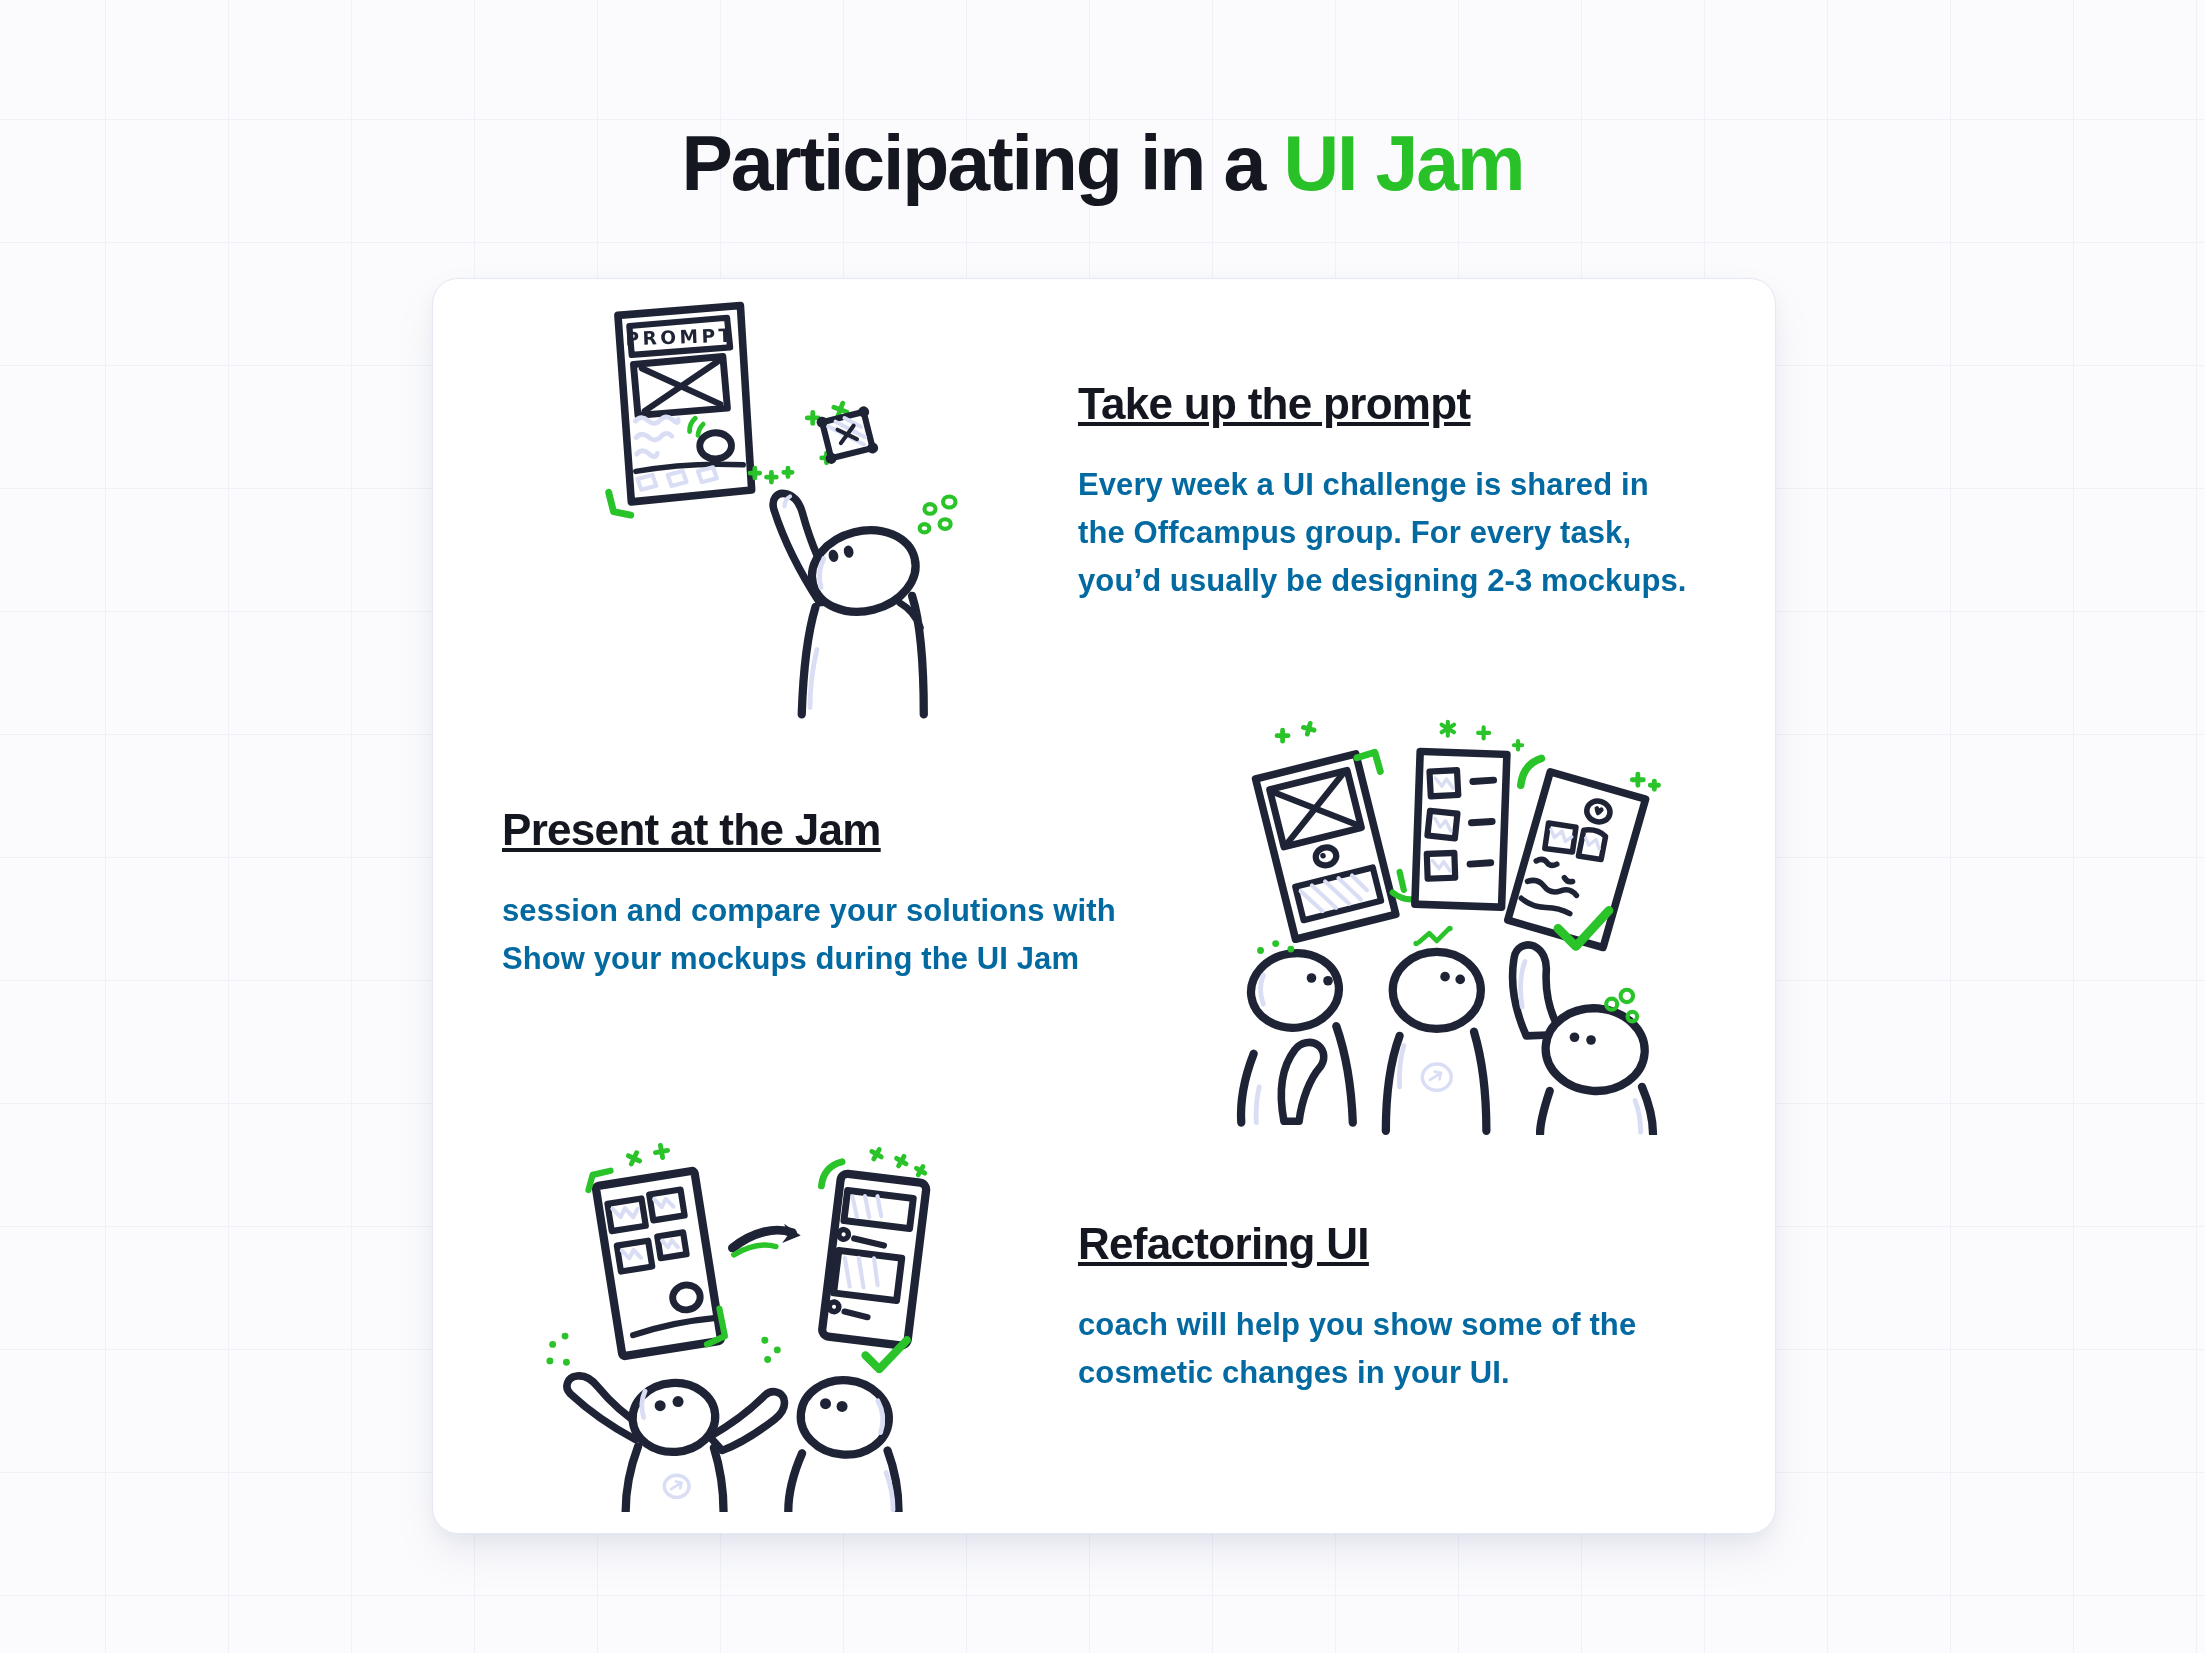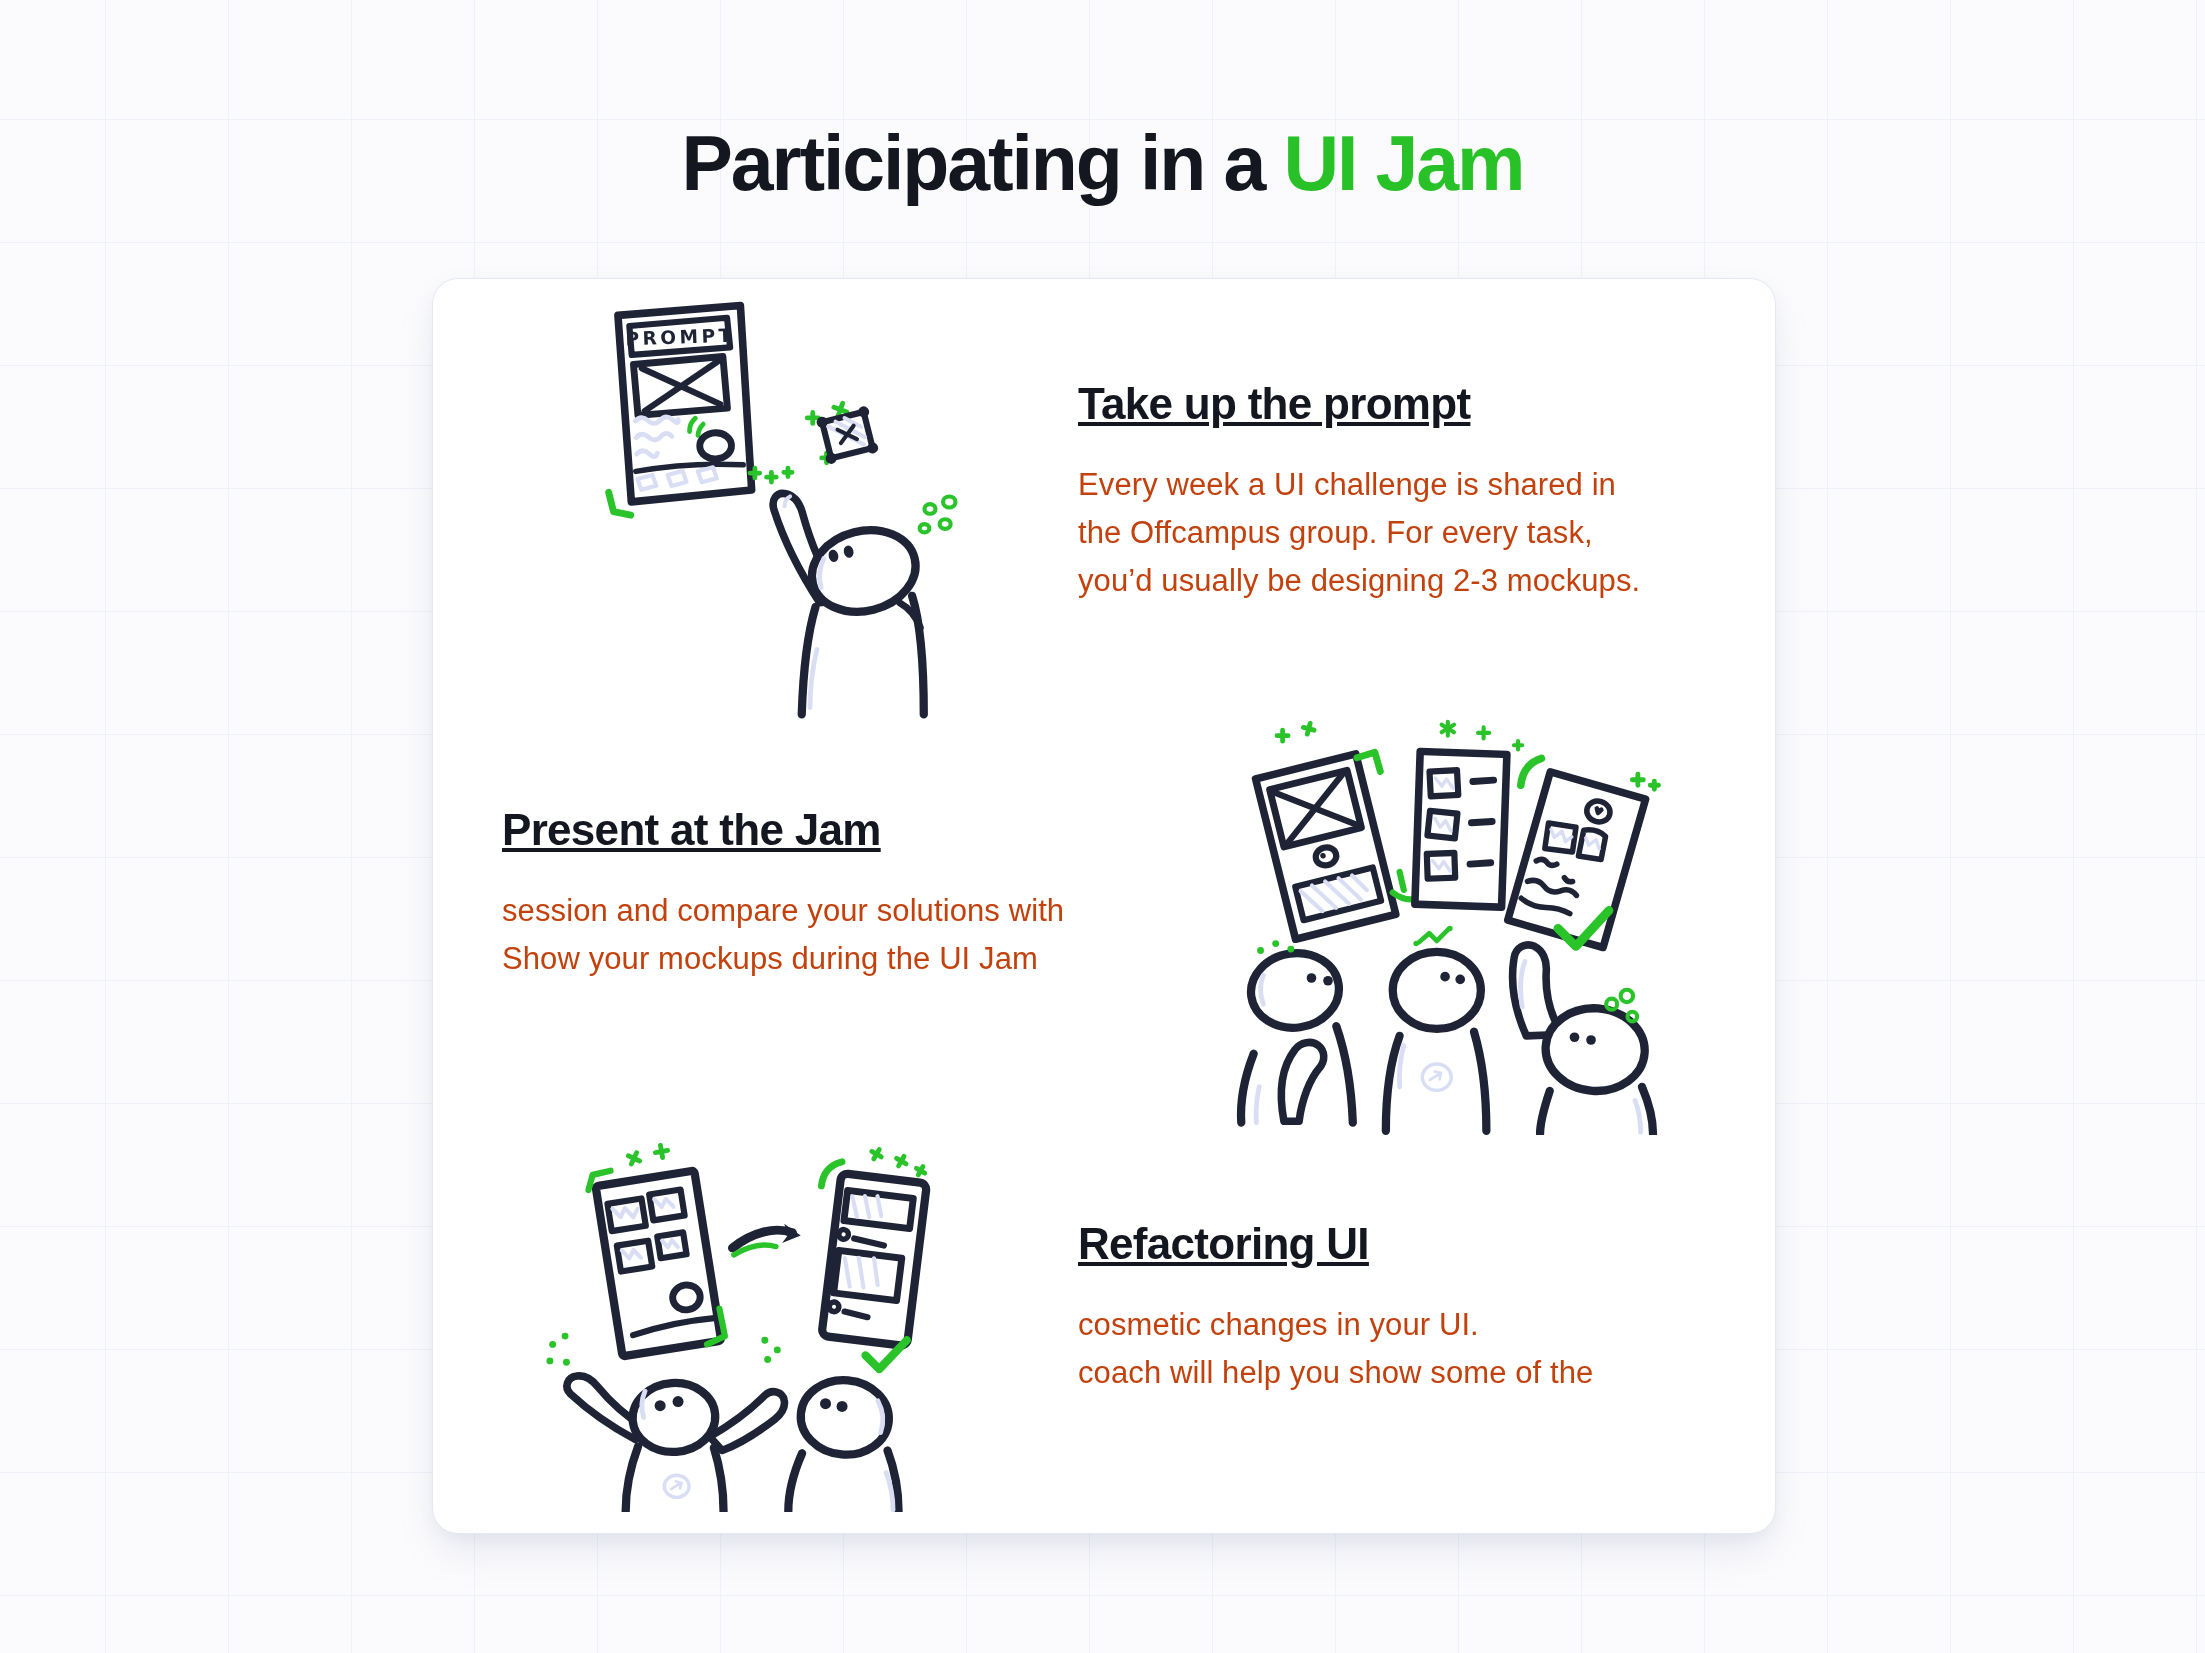--- a/index.html
+++ b/index.html
@@ -19,21 +19,21 @@
     line-height:1;color:#14171F;
   }
   .title .hl{color:#28C228;}
   .card{
     position:absolute;left:432px;top:278px;width:1342px;height:1254px;
     background:#FFFFFF;border:1.4px solid #E4E8F2;border-radius:26px;
     box-shadow:0 20.7px 41px -8.3px rgba(125,135,170,0.18),0 5.5px 13.8px rgba(125,135,170,0.07);
   }
   .tb{position:absolute;}
   .tb h2{margin:0 0 34px;font-size:44px;font-weight:700;letter-spacing:-0.7px;line-height:47px;color:#14171F;text-decoration:underline;}
-  .tb .line{display:block;font-size:31px;line-height:48px;color:#c2410c;letter-spacing:0.1px;}
+  .tb .line{display:block;font-size:31px;line-height:48px;color:#0369a1;letter-spacing:0.1px;font-weight:bold;}
   .tb1{left:645px;top:101px;}
   .tb2{left:69px;top:527px;}
   .tb3{left:645px;top:941px;}
   .illu{position:absolute;}
   .illu1{left:155px;top:12.4px;width:393px;height:431px;}
   .illu2{left:786px;top:436px;width:448px;height:420px;}
   .illu3{left:110px;top:864px;width:441px;height:369px;}
 </style>
 </head>
 <body>
@@ -317,20 +317,20 @@
           <path d="M376,450 C362,482 356,510 356,534" stroke-width="12"></path>
           <path d="M500,446 C512,478 516,508 516,534" stroke-width="12"></path>
           <path d="M498,478 q10,26 10,54" stroke="#D9DEF5" stroke-width="7"></path>
         </g>
       </g>
     </svg>
 
     <div class="tb tb3">
       <h2>Refactoring UI</h2>
       <p style="margin:0">
+        <span class="line">coach will help you show some of the</span>
         <span class="line">cosmetic changes in your UI.</span>
-        <span class="line">coach will help you show some of the</span>
       </p>
     </div>
 
   </div>
 </div>
 
 
 </body></html>

